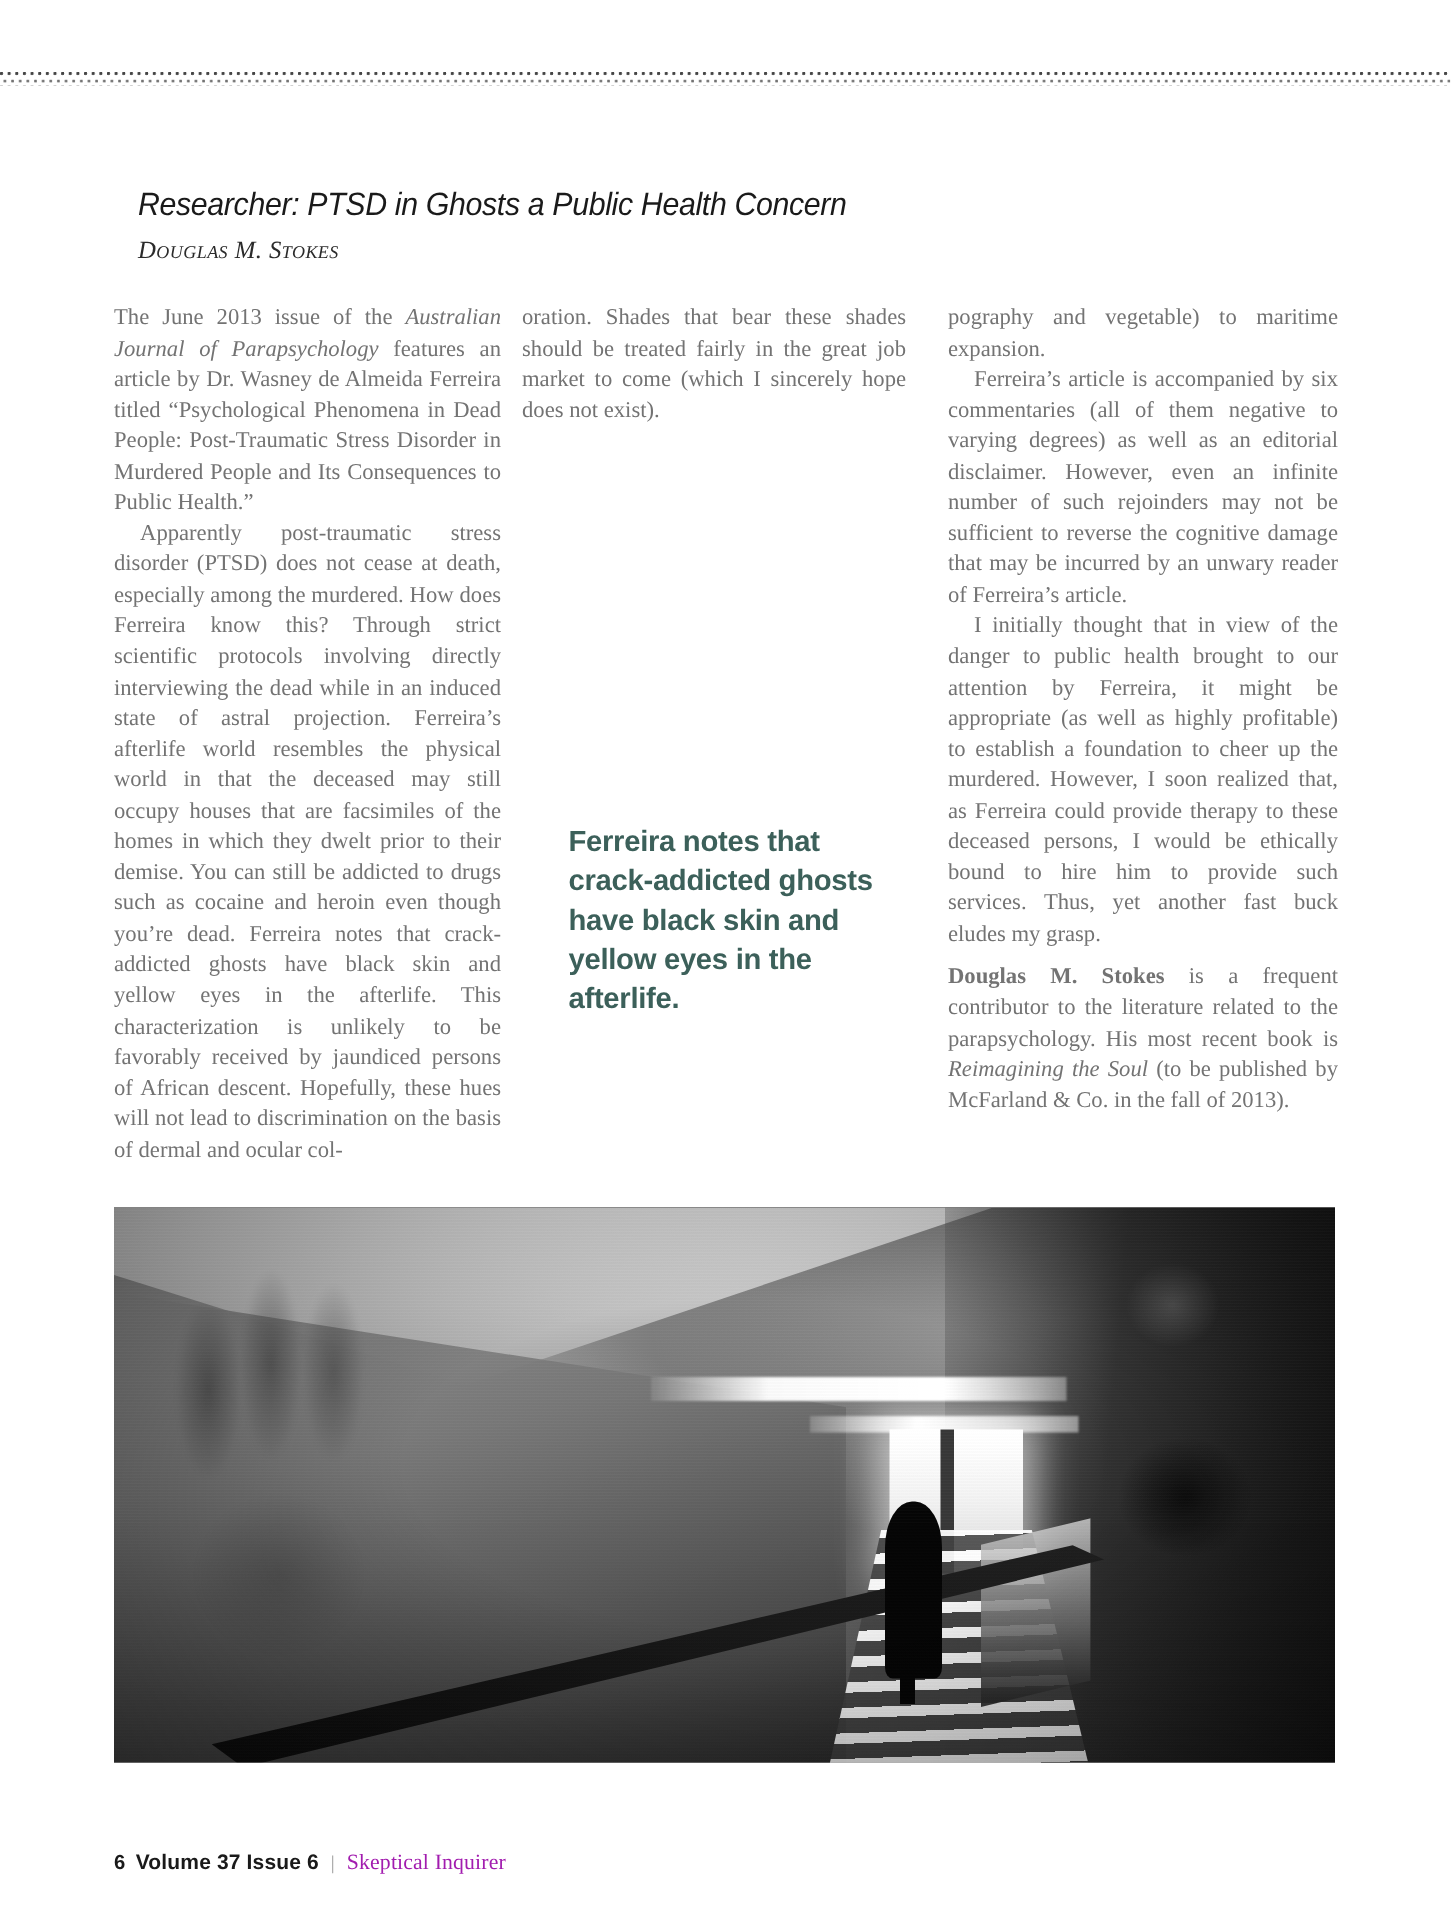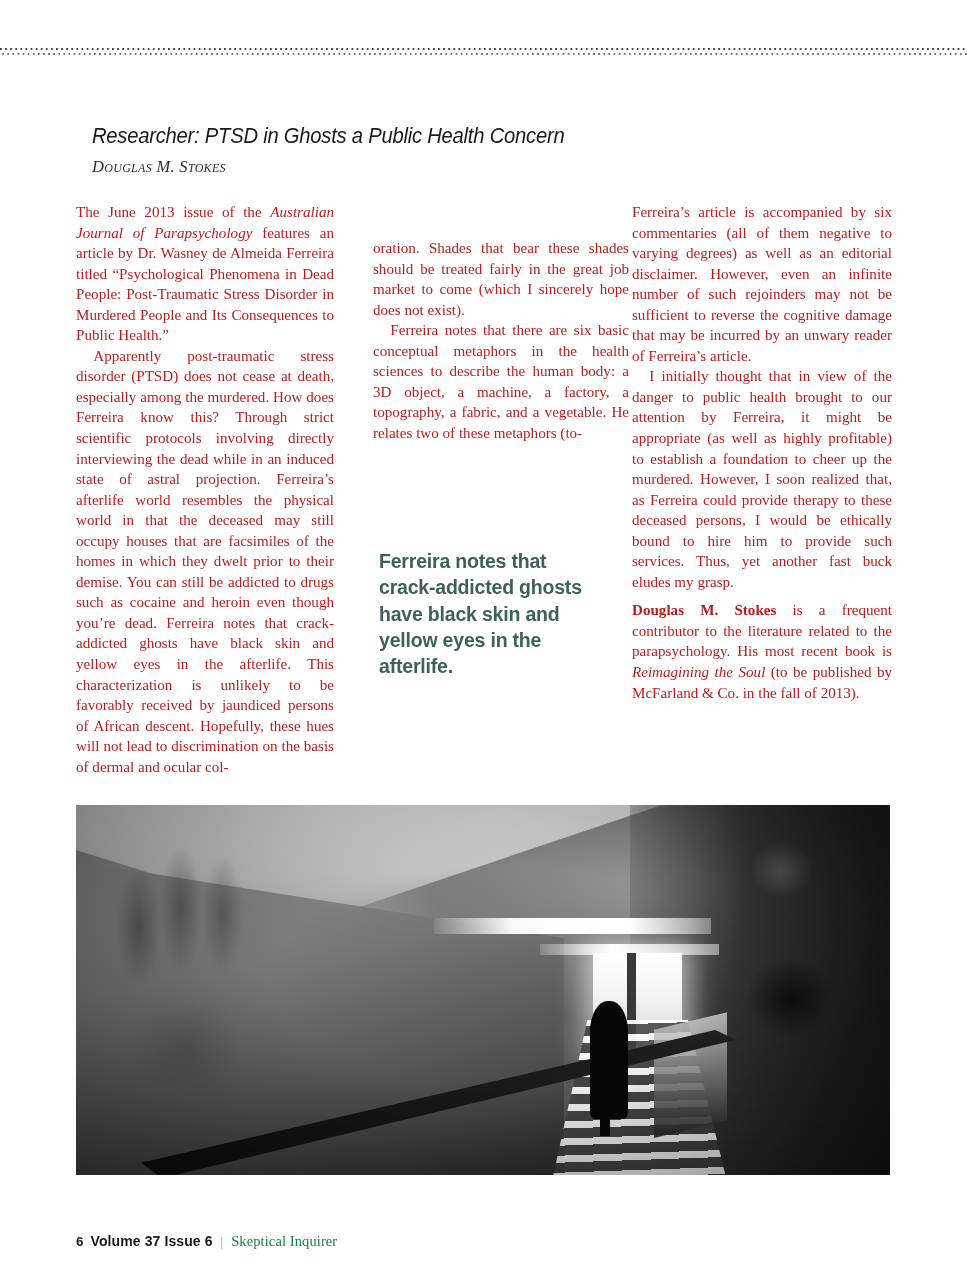--- a/index.html
+++ b/index.html
@@ -60,34 +60,34 @@
     line-height: 1.1;
   }
 
   
   .col {
     position: absolute;
     top: 202px;
     font-family: "Liberation Serif", serif;
     font-size: 15.1px;
     line-height: 20.55px;
-    color: #b91c1c;
+    color: #737373;
     text-align: justify;
     text-justify: inter-word;
     hyphens: manual;
   }
   .col p {
     margin: 0;
   }
   .col p + p {
     text-indent: 1.15em;
     font-family: Liberation Serif, serif;
   }
   .col-1 { left: 76px;  width: 258px; }
-  .col-2 { left: 373px; width: 256px; margin-top: 36px; }
+  .col-2 { left: 348px; width: 256px; }
   .col-3 { left: 632px; width: 260px; }
 
   .col em, .col i { font-style: italic; }
   .col strong { font-weight: bold; }
 
   
   .pullquote {
     position: absolute;
     left: 379px;
     top: 548px;
@@ -274,47 +274,47 @@
   }
   .footer-sep {
     font-family: "Liberation Serif", serif;
     font-size: 13px;
     color: #9a9a9a;
     padding: 0 1px;
   }
   .footer-pub {
     font-family: "Liberation Serif", serif;
     font-size: 14.5px;
-    color: #15803d;
+    color: #a21caf;
     letter-spacing: 0.1px;
   }
 </style>
 </head>
 <body>
 
 <div class="page-top-rule"></div>
 
 <header class="article-header">
   <h1 class="headline">Researcher: PTSD in Ghosts a Public Health Concern</h1>
   <div class="byline">Douglas M. Stokes</div>
 </header>
 
 <div class="col col-1">
   <p><span>The June 2013 issue of the </span><em>Australian Journal of Parapsychology</em><span> features an article by Dr. Wasney de Almeida Ferreira titled “Psychological Phenomena in Dead People: Post-Traumatic Stress Disorder in Murdered People and Its Consequences to Public Health.”</span></p>
   <p>Apparently post-traumatic stress disorder (PTSD) does not cease at death, especially among the murdered. How does Ferreira know this? Through strict scientific protocols involving directly interviewing the dead while in an induced state of astral projection. Ferreira’s afterlife world resembles the physical world in that the deceased may still occupy houses that are facsimiles of the homes in which they dwelt prior to their demise. You can still be addicted to drugs such as cocaine and heroin even though you’re dead. Ferreira notes that crack-addicted ghosts have black skin and yellow eyes in the afterlife. This characterization is unlikely to be favorably received by jaundiced persons of African descent. Hopefully, these hues will not lead to discrimination on the basis of dermal and ocular col-</p>
 </div>
 
 <div class="col col-2">
   <p>oration. Shades that bear these shades should be treated fairly in the great job market to come (which I sincerely hope does not exist).</p>
-  <p>Ferreira notes that there are six basic conceptual metaphors in the health sciences to describe the human body: a 3D object, a machine, a factory, a topography, a fabric, and a vegetable. He relates two of these metaphors (to-</p>
 </div>
 
 <div class="pullquote">Ferreira notes that crack-addicted ghosts have black skin and yellow eyes in the afterlife.</div>
 
 <div class="col col-3">
+  <p>pography and vegetable) to maritime expansion.</p>
   <p>Ferreira’s article is accompanied by six commentaries (all of them negative to varying degrees) as well as an editorial disclaimer. However, even an infinite number of such rejoinders may not be sufficient to reverse the cognitive damage that may be incurred by an unwary reader of Ferreira’s article.</p>
   <p>I initially thought that in view of the danger to public health brought to our attention by Ferreira, it might be appropriate (as well as highly profitable) to establish a foundation to cheer up the murdered. However, I soon realized that, as Ferreira could provide therapy to these deceased persons, I would be ethically bound to hire him to provide such services. Thus, yet another fast buck eludes my grasp.</p>
   <p style="margin-top:8px;text-indent:0;"><strong>Douglas M. Stokes</strong><span> is a frequent contributor to the literature related to the parapsychology. His most recent book is </span><em>Reimagining the Soul</em><span> (to be published by McFarland &amp; Co. in the fall of 2013).</span></p>
 </div>
 
 <figure class="photo-figure" style="margin:0;">
   <div class="photo-canvas">
     <div class="ph-base"></div>
     <div class="ph-ceiling"></div>
     <div class="ph-leftwall"></div>

